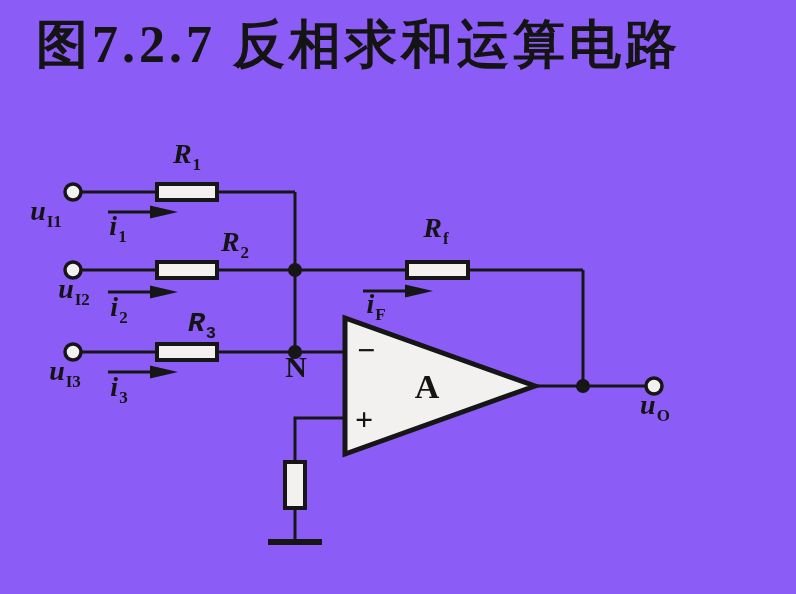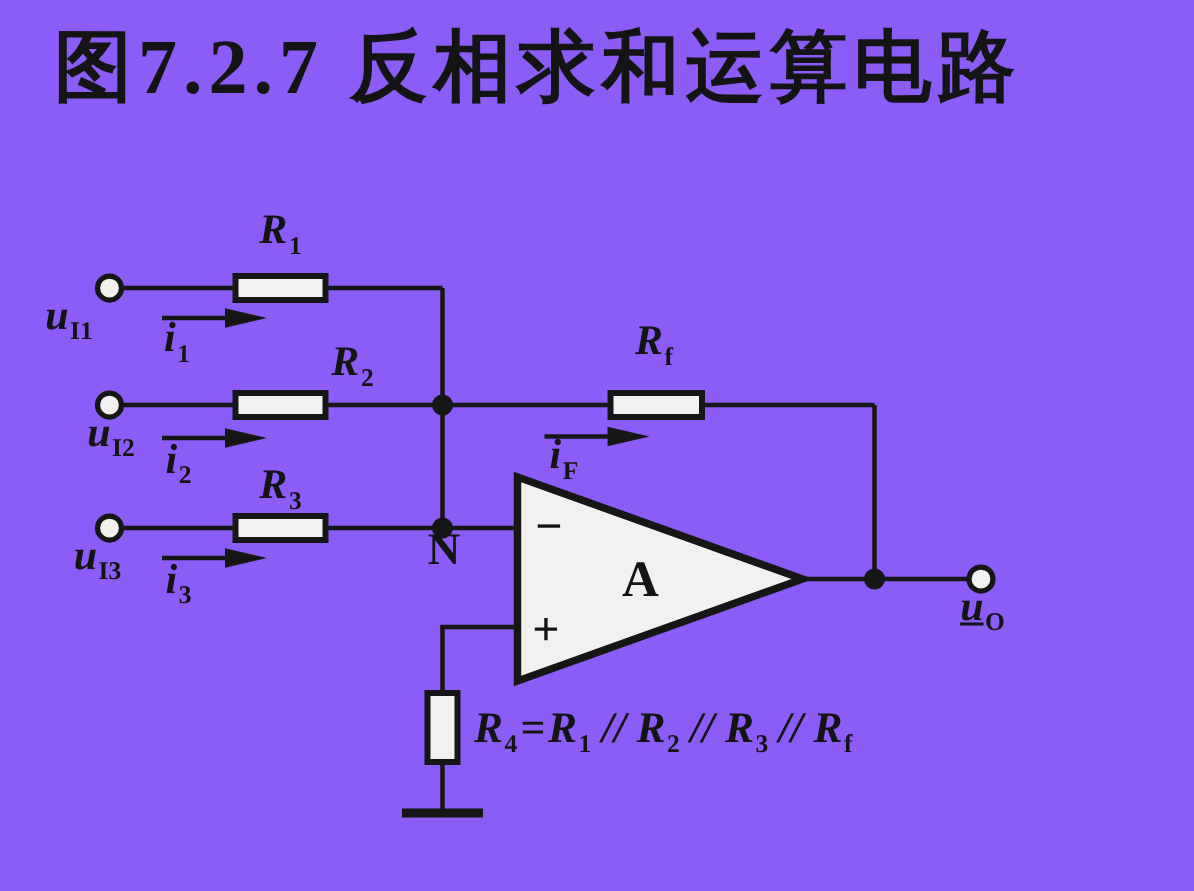--- a/index.html
+++ b/index.html
@@ -124,21 +124,21 @@
   </svg>
 
   <div class="page-title">图7.2.7 反相求和运算电路</div>
 
   <div class="lbl" style="left:187px;top:156px;">
     <span>R</span><span class="sub">1</span>
   </div>
   <div class="lbl" style="left:187px;top:244px;margin-left:48px;">
     <span>R</span><span class="sub">2</span>
   </div>
-  <div class="lbl" style="left:187px;top:326px;">
+  <div class="lbl" style="left:202px;top:326px;font-family:Liberation Mono, monospace;">
     <span>R</span><span class="sub">3</span>
   </div>
   <div class="lbl" style="left:436px;top:230px;">
     <span>R</span><span class="sub">f</span>
   </div>
 
   <div class="lbl" style="left:46px;top:213px;">
     <span>u</span><span class="sub">I1</span>
   </div>
   <div class="lbl" style="left:74px;top:291px;">
@@ -159,21 +159,18 @@
   </div>
   <div class="lbl" style="left:376px;top:306px;">
     <span>i</span><span class="sub">F</span>
   </div>
 
   <div class="lbl upright" style="left:296px;top:367px;font-size:30px;">N</div>
   <div class="lbl sign" style="left:366px;top:350px;">−</div>
   <div class="lbl sign" style="left:364px;top:419px;">+</div>
   <div class="lbl gain" style="left:427px;top:387px;">A</div>
 
-  <div class="lbl" style="left:655px;top:407px;text-decoration:underline;">
+  <div class="lbl" style="left:655px;top:407px;">
     <span>u</span><span class="sub">O</span>
   </div>
 
-  <div class="formula">
-    <span>R</span><span class="sub">4</span><span class="eq">=</span><span>R</span><span class="sub">1</span><span class="par">//</span><span>R</span><span class="sub">2</span><span class="par">//</span><span>R</span><span class="sub">3</span><span class="par">//</span><span>R</span><span class="sub">f</span>
-  </div>
 
 </div>
 
 </body></html>

